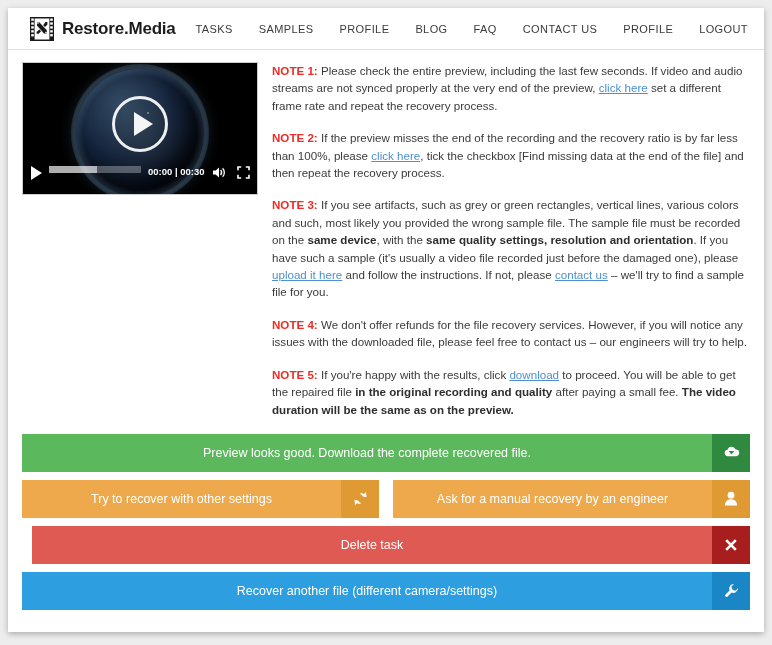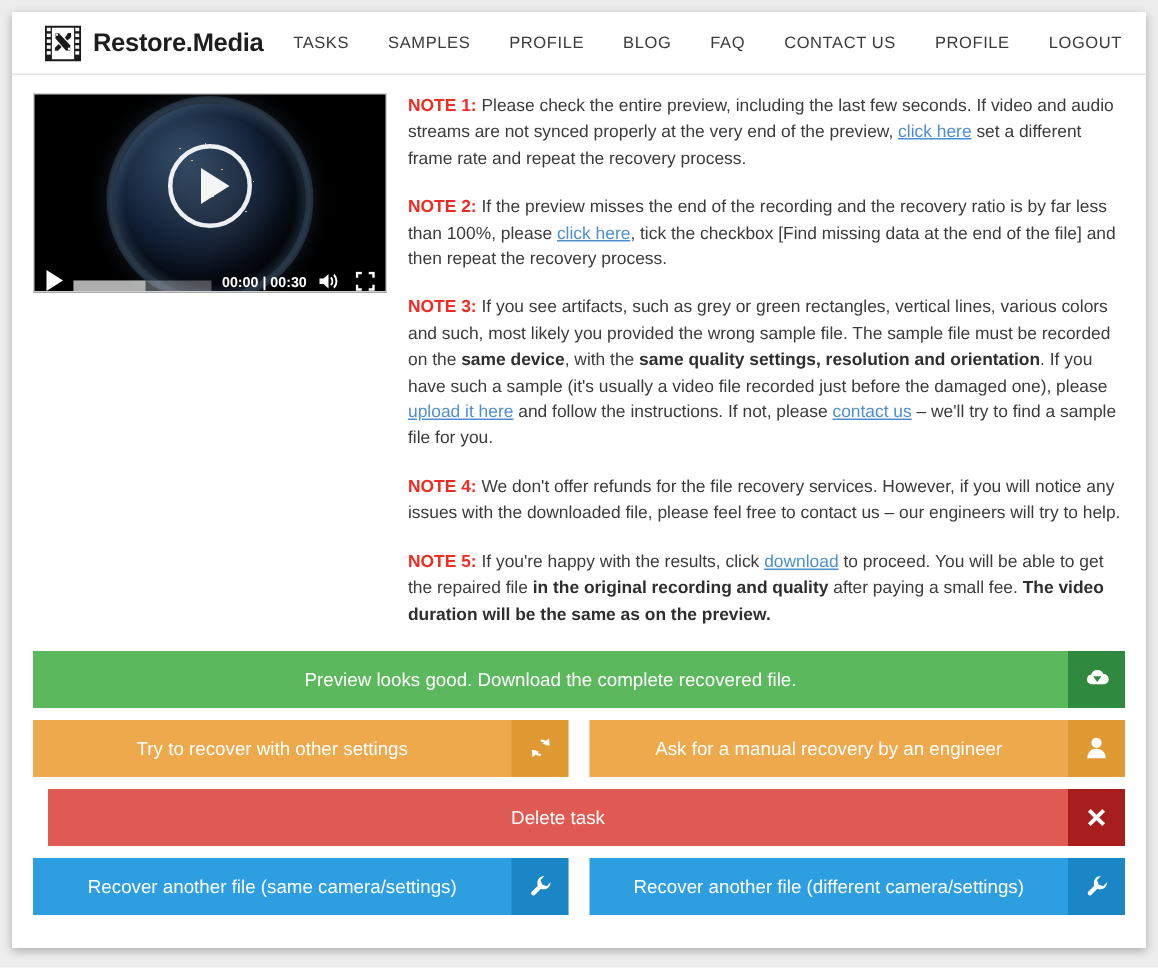--- a/index.html
+++ b/index.html
@@ -158,21 +158,21 @@
     border-bottom: 12px solid transparent;
     margin-left: 6px;
   }
   .controls {
     position: absolute;
     left: 0;
     right: 0;
     bottom: 0;
     height: 28px;
     display: flex;
-    align-items: flex-end;
+    align-items: flex-start;
     gap: 7px;
     padding: 0 8px;
     box-sizing: border-box;
   }
   .ctl-play {
     width: 0;
     height: 0;
     border-left: 11px solid #fff;
     border-top: 7px solid transparent;
     border-bottom: 7px solid transparent;
@@ -431,28 +431,20 @@
               <path d="M2.2 2.2 L11.8 11.8"></path>
               <path d="M11.8 2.2 L2.2 11.8"></path>
             </g>
           </svg>
         </span>
       </button>
     </div>
 
     <div class="btn-row">
       <button class="btn half btn-blue">
-        <span class="btn-label">Recover another file (same camera/settings)</span>
-        <span class="btn-icon">
-          <svg width="15" height="15" viewBox="0 0 16 16">
-            <path d="M10.6 1.1 A5 5 0 0 0 5.9 8.0 L1.4 12.5 A1.6 1.6 0 0 0 3.6 14.7 L8.1 10.2 A5 5 0 0 0 15.0 5.5 L12.2 8.3 L9.0 7.1 L7.8 3.9 Z" fill="#ffffff"></path>
-          </svg>
-        </span>
-      </button>
-      <button class="btn half btn-blue">
         <span class="btn-label">Recover another file (different camera/settings)</span>
         <span class="btn-icon">
           <svg width="15" height="15" viewBox="0 0 16 16">
             <path d="M10.6 1.1 A5 5 0 0 0 5.9 8.0 L1.4 12.5 A1.6 1.6 0 0 0 3.6 14.7 L8.1 10.2 A5 5 0 0 0 15.0 5.5 L12.2 8.3 L9.0 7.1 L7.8 3.9 Z" fill="#ffffff"></path>
           </svg>
         </span>
       </button>
     </div>
 
   </div>

